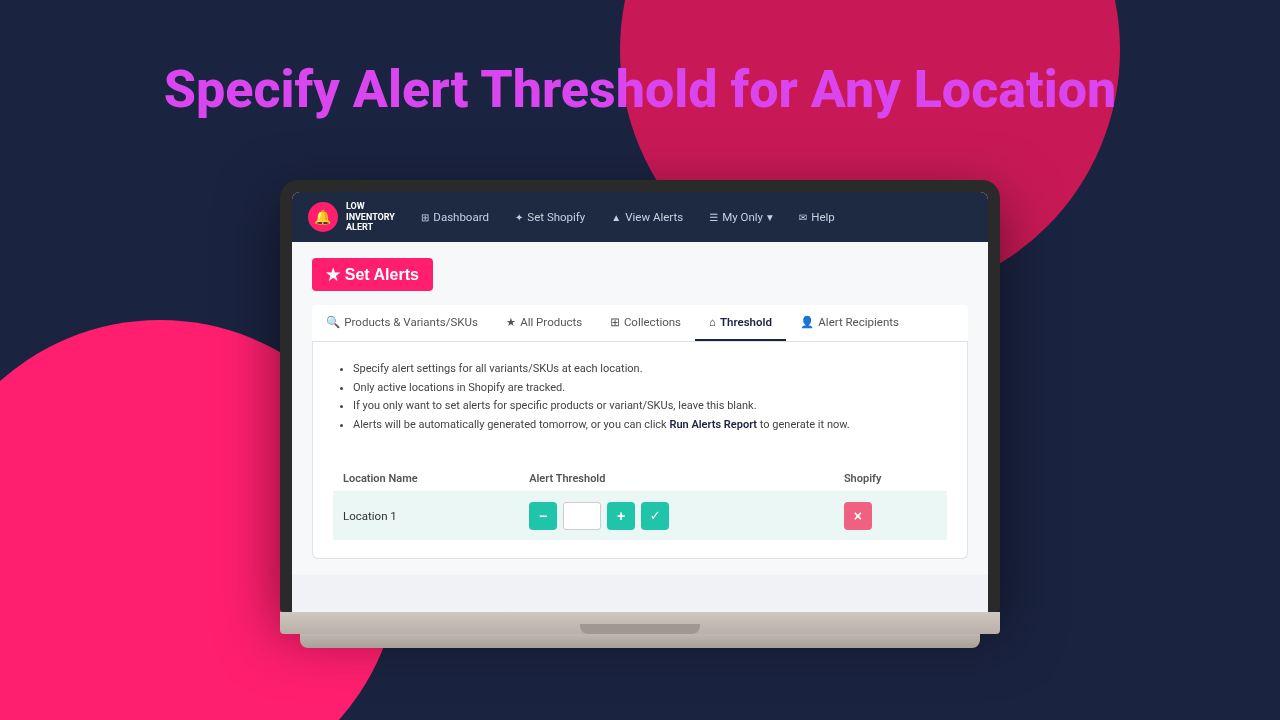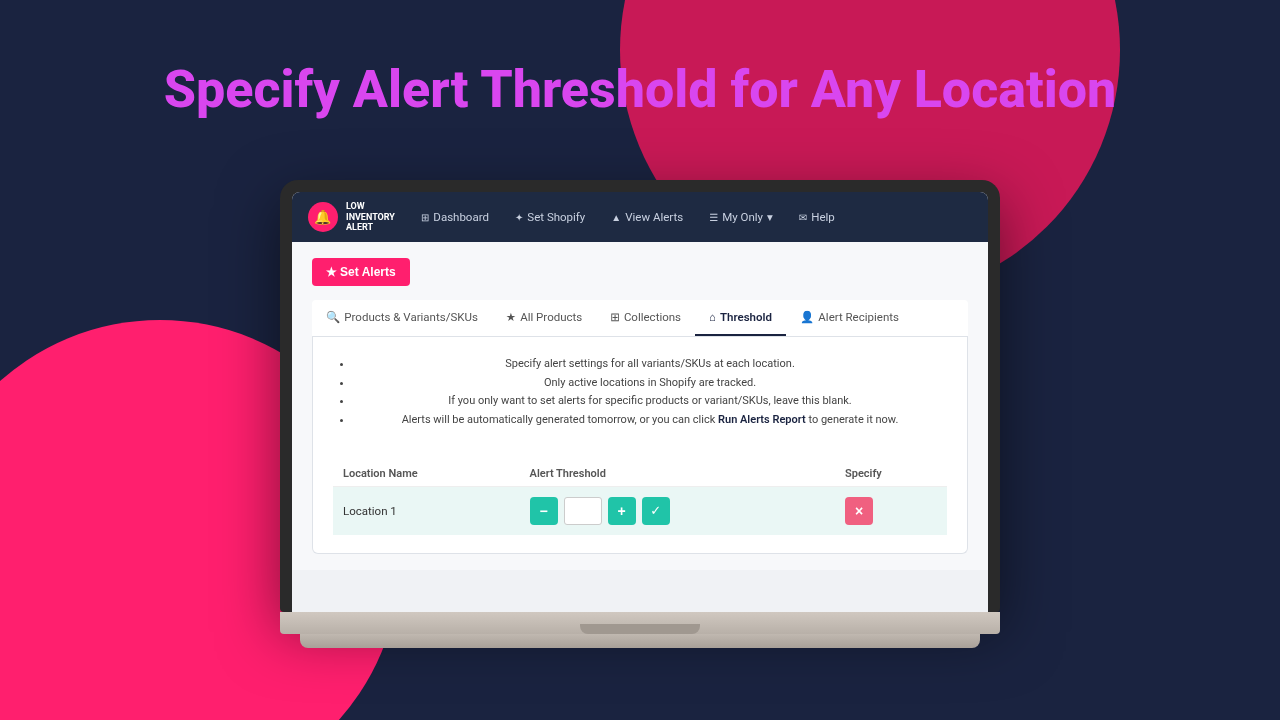--- a/index.html
+++ b/index.html
@@ -154,21 +154,21 @@
       background: #f7f8fa;
       padding: 16px 20px;
     }
 
     .set-alerts-btn {
       background: #ff1f6e;
       color: white;
       border: none;
       padding: 7px 14px;
       border-radius: 4px;
-      font-size: 12px;
+      font-size: 16px;
       font-weight: 600;
       cursor: pointer;
       display: inline-flex;
       align-items: center;
       gap: 5px;
       margin-bottom: 14px;
     }
 
     
     .tabs {
@@ -204,21 +204,20 @@
       border: 1px solid #dee2e8;
       border-top: none;
       border-radius: 0 0 6px 6px;
       padding: 18px 20px;
     }
 
     .info-list {
       list-style: disc;
       padding-left: 20px;
       margin-bottom: 18px;
-      text-align: center;
     }
     .info-list li {
       font-size: 11px;
       color: #444;
       line-height: 1.7;
     }
     .info-list li a, .run-link {
       color: #1a2340;
       font-weight: 600;
     }
@@ -400,21 +399,21 @@
             <li>
               Alerts will be automatically generated tomorrow, or you can click <span class="run-link">Run Alerts Report</span> to generate it now.
             </li>
           </ul>
 
           <table class="data-table">
             <thead>
               <tr>
                 <th>Location Name</th>
                 <th>Alert Threshold</th>
-                <th class="th-remove">Specify</th>
+                <th class="th-remove">Shopify</th>
               </tr>
             </thead>
             <tbody>
               <tr class="data-row">
                 <td>Location 1</td>
                 <td>
                   <div class="threshold-controls">
                     <button class="btn-minus">−</button>
                     <input class="threshold-input" type="text" value="" style="">
                     <button class="btn-plus">+</button>

